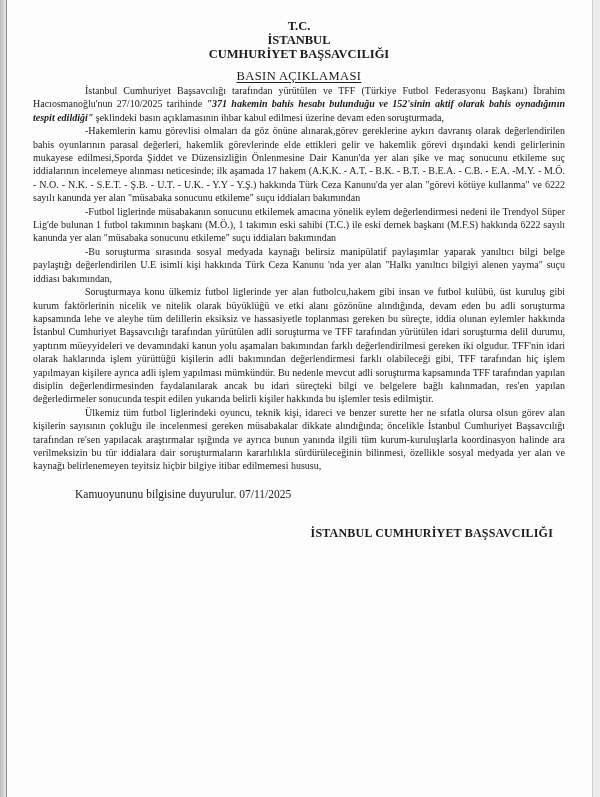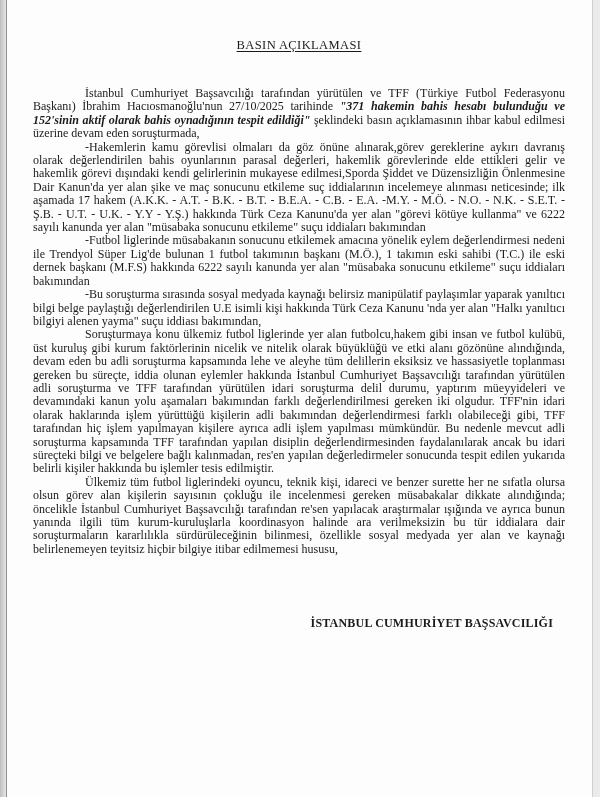--- a/index.html
+++ b/index.html
@@ -31,70 +31,75 @@
     font-weight: bold;
     font-size: 12.5px;
     line-height: 14px;
   }
   .doc-title {
     text-align: center;
     font-size: 12.5px;
     letter-spacing: 0.4px;
     text-decoration: underline;
     text-underline-offset: 2px;
-    margin-top: 19px;
+    margin-top: 8px;
   }
   .body-text {
-    font-size: 12px;
+    font-size: 10px;
     line-height: 13.4px;
     text-align: justify;
-    margin-top: 34px;
   }
   .body-text p {
     margin: 0;
     text-indent: 52px;
   }
   .p-first     { margin-top: 21px; }
   .p-gap       { margin-top: 13px; }
   .p-gap-lg    { margin-top: 27px; }
   .p-gap-xl    { margin-top: 29px; }
   .run-normal      { font-style: normal; }
   .run-italic      { }
   .run-bold-italic { font-style: italic; font-weight: bold; }
   .closing-line {
     font-size: 11.5px;
     line-height: 13.4px;
     margin: 15px 0 0 0;
     text-indent: 42px;
   }
   .signature {
-    margin-top: 60px;
+    margin-top: 25px;
     text-align: right;
     padding-right: 12px;
     font-weight: bold;
     font-size: 12px;
     letter-spacing: 0.2px;
   }
 </style>
 </head>
 <body>
 
 <div class="scan-strip-left"></div>
 <div class="scan-strip-right"></div>
 
 <div class="page">
 
+  <div class="letterhead">
+    <div>T.C.</div>
+    <div>İSTANBUL</div>
+    <div>CUMHURİYET BAŞSAVCILIĞI</div>
+  </div>
 
   <div class="doc-title">BASIN AÇIKLAMASI</div>
 
   <div class="body-text">
     <p class="p-first"><span class="run-normal">İstanbul Cumhuriyet Başsavcılığı tarafından yürütülen ve TFF (Türkiye Futbol Federasyonu Başkanı) İbrahim Hacıosmanoğlu'nun 27/10/2025 tarihinde </span><span class="run-bold-italic">"371 hakemin bahis hesabı bulunduğu ve 152'sinin aktif olarak bahis oynadığının tespit edildiği"</span><span class="run-normal"> şeklindeki basın açıklamasının ihbar kabul edilmesi üzerine devam eden soruşturmada,</span></p>
     <p class="p-gap"><span class="run-normal">-Hakemlerin kamu görevlisi olmaları da göz önüne alınarak,görev gereklerine aykırı davranış olarak değerlendirilen bahis oyunlarının parasal değerleri, hakemlik görevlerinde elde ettikleri gelir ve hakemlik görevi dışındaki kendi gelirlerinin mukayese edilmesi,Sporda Şiddet ve Düzensizliğin Önlenmesine Dair Kanun'da yer alan şike ve maç sonucunu etkileme suç iddialarının incelemeye alınması neticesinde; ilk aşamada 17 hakem </span><span class="run-italic">(A.K.K. - A.T. - B.K. - B.T. - B.E.A. - C.B. - E.A. -M.Y. - M.Ö. - N.O. - N.K. - S.E.T. - Ş.B. - U.T. - U.K. - Y.Y - Y.Ş.)</span><span class="run-normal"> hakkında Türk Ceza Kanunu'da yer alan "görevi kötüye kullanma" ve 6222 sayılı kanunda yer alan "müsabaka sonucunu etkileme" suçu iddiaları bakımından</span></p>
     <p><span class="run-normal">-Futbol liglerinde müsabakanın sonucunu etkilemek amacına yönelik eylem değerlendirmesi nedeni ile Trendyol Süper Lig'de bulunan 1 futbol takımının başkanı </span><span class="run-italic">(M.Ö.)</span><span class="run-normal">, 1 takımın eski sahibi </span><span class="run-italic">(T.C.)</span><span class="run-normal"> ile eski dernek başkanı </span><span class="run-italic">(M.F.S)</span><span class="run-normal"> hakkında 6222 sayılı kanunda yer alan "müsabaka sonucunu etkileme" suçu iddiaları bakımından</span></p>
     <p><span class="run-normal">-Bu soruşturma sırasında sosyal medyada kaynağı belirsiz manipülatif paylaşımlar yaparak yanıltıcı bilgi belge paylaştığı değerlendirilen U.E isimli kişi hakkında Türk Ceza Kanunu 'nda yer alan "Halkı yanıltıcı bilgiyi alenen yayma" suçu iddiası bakımından,</span></p>
     <p class="p-gap-lg"><span class="run-normal">Soruşturmaya konu ülkemiz futbol liglerinde yer alan futbolcu,hakem gibi insan ve futbol kulübü, üst kuruluş gibi kurum faktörlerinin nicelik ve nitelik olarak büyüklüğü ve etki alanı gözönüne alındığında, devam eden bu adli soruşturma kapsamında lehe ve aleyhe tüm delillerin eksiksiz ve hassasiyetle toplanması gereken bu süreçte, iddia olunan eylemler hakkında İstanbul Cumhuriyet Başsavcılığı tarafından yürütülen adli soruşturma ve TFF tarafından yürütülen idari soruşturma delil durumu, yaptırım müeyyideleri ve devamındaki kanun yolu aşamaları bakımından farklı değerlendirilmesi gereken iki olgudur. TFF'nin idari olarak haklarında işlem yürüttüğü kişilerin adli bakımından değerlendirmesi farklı olabileceği gibi, TFF tarafından hiç işlem yapılmayan kişilere ayrıca adli işlem yapılması mümkündür. Bu nedenle mevcut adli soruşturma kapsamında TFF tarafından yapılan disiplin değerlendirmesinden faydalanılarak ancak bu idari süreçteki bilgi ve belgelere bağlı kalınmadan, res'en yapılan değerledirmeler sonucunda tespit edilen yukarıda belirli kişiler hakkında bu işlemler tesis edilmiştir.</span></p>
     <p class="p-gap-xl"><span class="run-normal">Ülkemiz tüm futbol liglerindeki oyuncu, teknik kişi, idareci ve benzer surette her ne sıfatla olursa olsun görev alan kişilerin sayısının çokluğu ile incelenmesi gereken müsabakalar dikkate alındığında; öncelikle İstanbul Cumhuriyet Başsavcılığı tarafından re'sen yapılacak araştırmalar ışığında ve ayrıca bunun yanında ilgili tüm kurum-kuruluşlarla koordinasyon halinde ara verilmeksizin bu tür iddialara dair soruşturmaların kararlılıkla sürdürüleceğinin bilinmesi, özellikle sosyal medyada yer alan ve kaynağı belirlenemeyen teyitsiz hiçbir bilgiye itibar edilmemesi hususu,</span></p>
   </div>
 
+  <p class="closing-line">Kamuoyununu bilgisine duyurulur. 07/11/2025</p>
 
   <div class="signature">İSTANBUL CUMHURİYET BAŞSAVCILIĞI</div>
 
 </div>
 
 </body></html>

